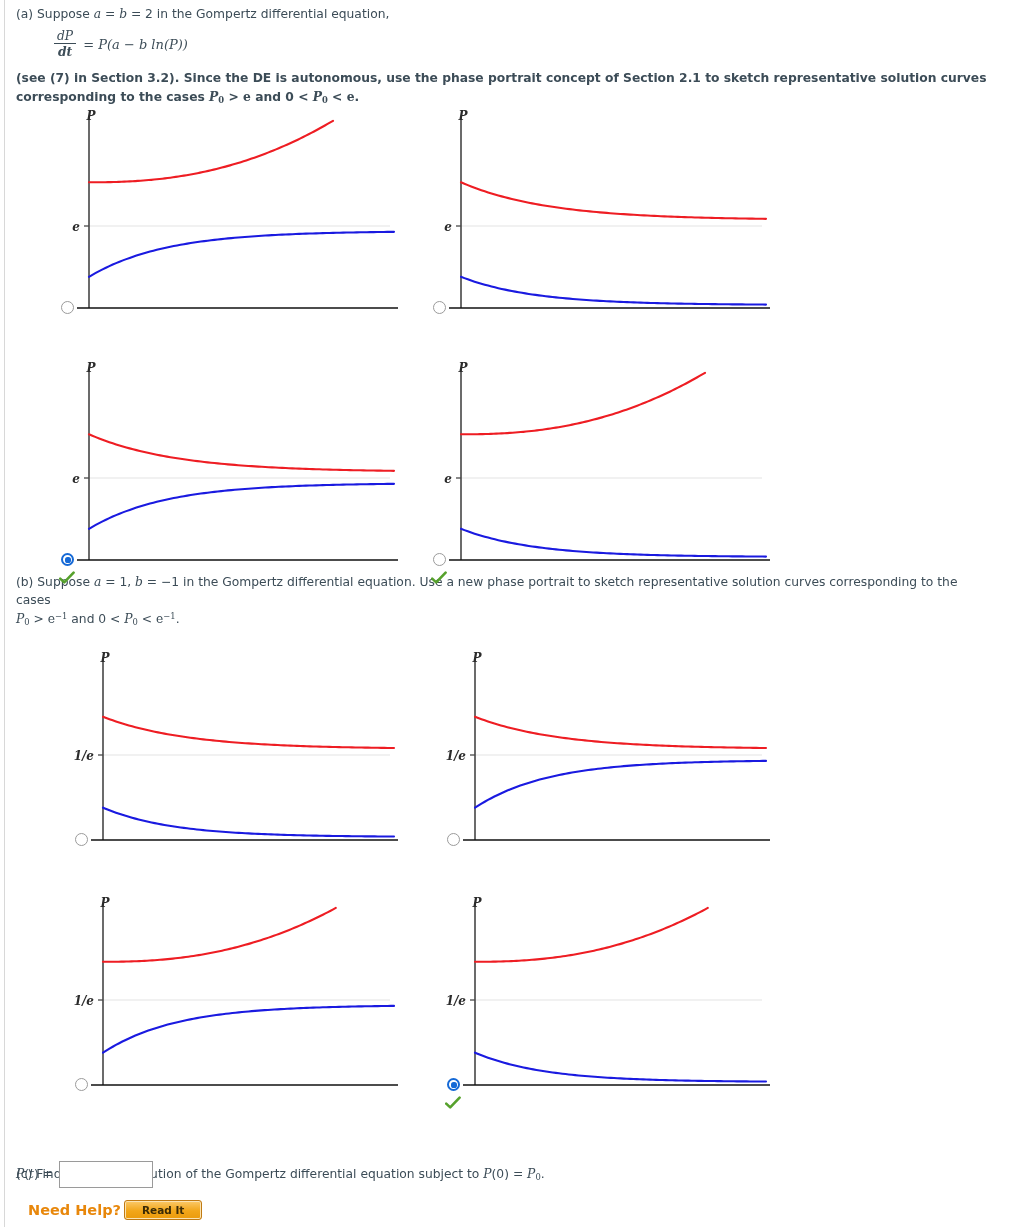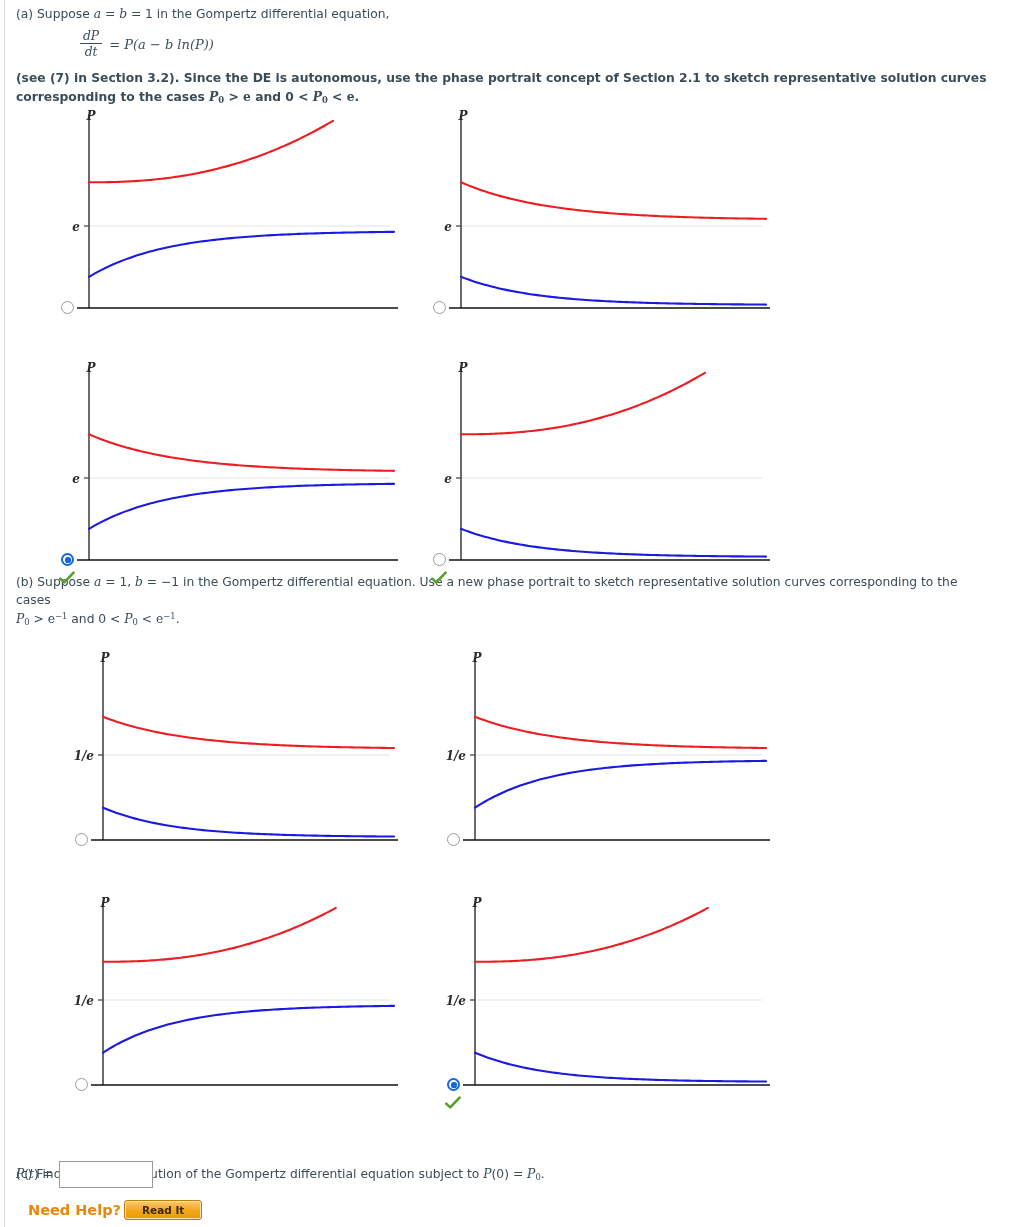--- a/index.html
+++ b/index.html
@@ -15,25 +15,25 @@
   sub{font-size:8.4px;vertical-align:-0.28em;}
   sup{font-size:8.4px;vertical-align:0.45em;}
 
   .para{position:absolute;left:16px;}
   #para-a{top:6px;width:980px;}
   #para-a2{top:70px;width:980px;font-weight:bold;}
   #para-b{top:574px;width:975px;}
   #para-c{top:1166px;width:900px;}
 
   
-  .eq{position:absolute;left:80px;top:30px;display:flex;align-items:center;gap:7px;}
+  .eq{position:absolute;left:54px;top:30px;display:flex;align-items:center;gap:7px;}
   .frac{display:inline-flex;flex-direction:column;align-items:center;line-height:1;}
   .frac .num{font-size:12.3px;padding:0 3px 1px 3px;}
   .frac .bar{width:100%;height:1px;background:#3c4c57;}
-  .frac .den{font-size:12.3px;padding:2px 3px 0 3px;}
+  .frac .den{font-size:12.3px;padding:2px 3px 0 3px;font-weight:bold;}
   .eqrest{font-size:13px;}
 
   
   .graph{position:absolute;}
   .gsvg{display:block;}
   .radio{position:absolute;width:13px;height:13px;border-radius:50%;box-sizing:border-box;}
   .radio.off{border:1.3px solid #9b9b9b;background:#fff;}
   .radio.on{border:2px solid #1569d6;background:#fff;}
   .radio.on::after{content:"";position:absolute;left:2.4px;top:2.4px;width:5.2px;height:5.2px;border-radius:50%;background:#1569d6;}
   .check{position:absolute;width:16px;height:14px;}
@@ -55,21 +55,21 @@
     padding:3px 17px;box-shadow:0 0 0 1px #fbe3b2 inset;
     font-family:"DejaVu Sans","Liberation Sans",sans-serif;cursor:pointer;
   }
 </style>
 </head>
 <body>
 
 <div class="page-rule"></div>
 
 <div class="para txt" id="para-a">
-  <span>(a) Suppose </span><span class="mi">a</span><span> = </span><span class="mi">b</span><span> = 1 in the Gompertz differential equation,</span>
+  <span>(a) Suppose </span><span class="mi">a</span><span> = </span><span class="mi">b</span><span> = 2 in the Gompertz differential equation,</span>
 </div>
 
 <div class="eq">
   <span class="frac">
     <span class="num mi">dP</span>
     <span class="bar"></span>
     <span class="den mi">dt</span>
   </span>
   <span class="eqrest mi">= P(a − b ln(P))</span>
 </div>

